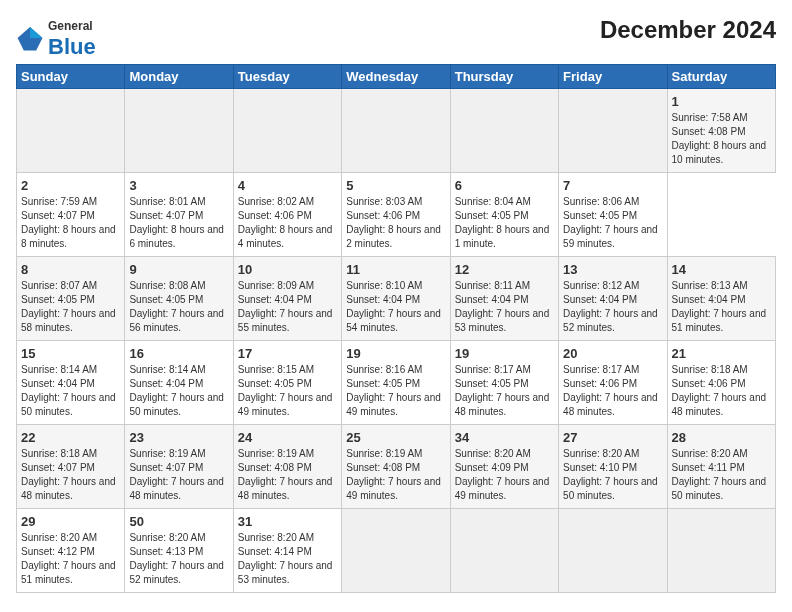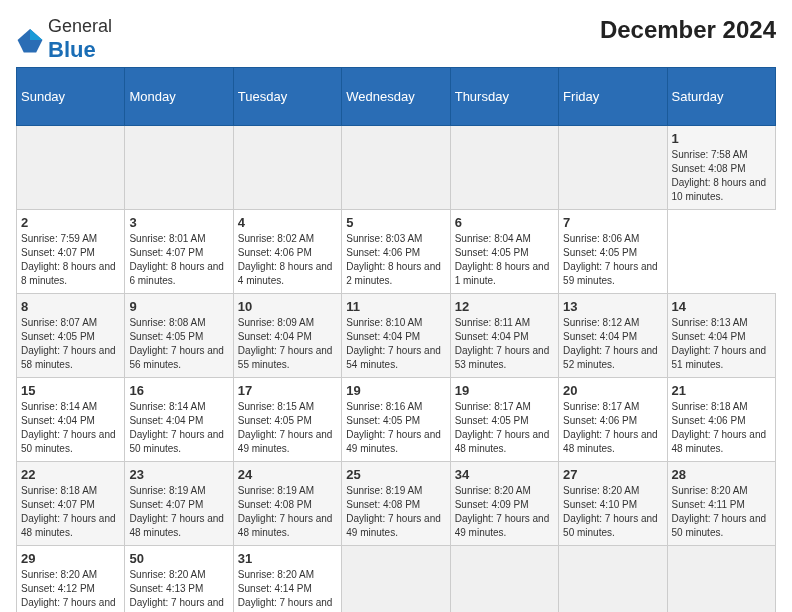--- a/index.html
+++ b/index.html
@@ -15,22 +15,22 @@
       justify-content: space-between;
       align-items: flex-start;
       margin-bottom: 4px;
     }
     .logo {
       display: flex;
       align-items: center;
       gap: 4px;
     }
     .logo-text-general {
-      font-size: 18px;
-      font-weight: normal;
+      font-size: 12px;
+      font-weight: bold;
       color: #333;
     }
     .logo-text-blue {
       font-size: 22px;
       font-weight: bold;
       color: #1a6db5;
     }
     .logo-icon {
       width: 28px;
       height: 28px;
@@ -49,22 +49,22 @@
     }
     table {
       width: 100%;
       border-collapse: collapse;
       table-layout: fixed;
     }
     thead tr th {
       background-color: #2a6db5;
       color: #fff;
       font-size: 13px;
-      font-weight: normal;
-      padding: 21px 4px;
+      font-weight: bold;
+      padding: 4px 4px;
       text-align: left;
       border: 1px solid #1a5a9a;
     }
     tbody tr td {
       vertical-align: top;
       padding: 5px 4px;
       font-size: 10.5px;
       color: #333;
       border: 1px solid #ccc;
       background: #fff;

